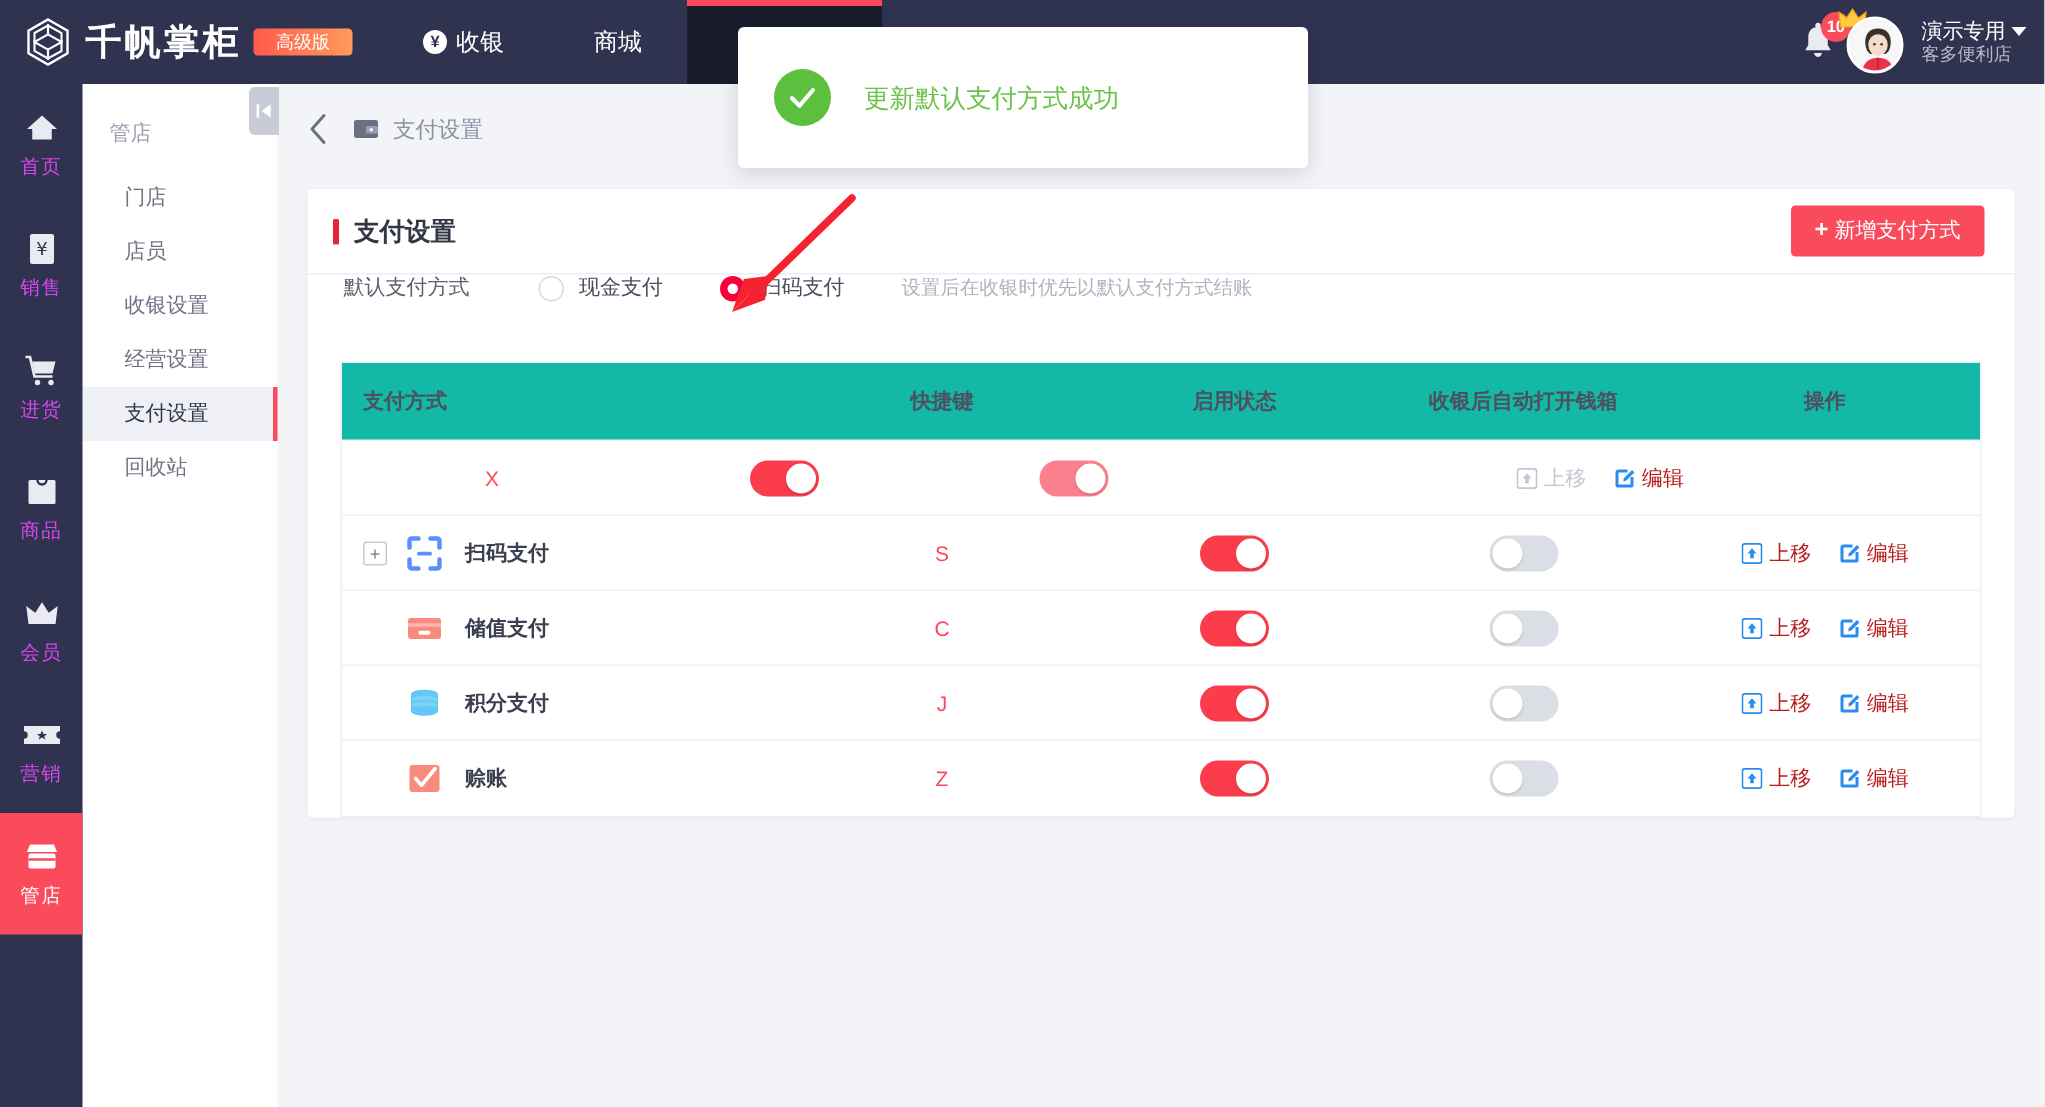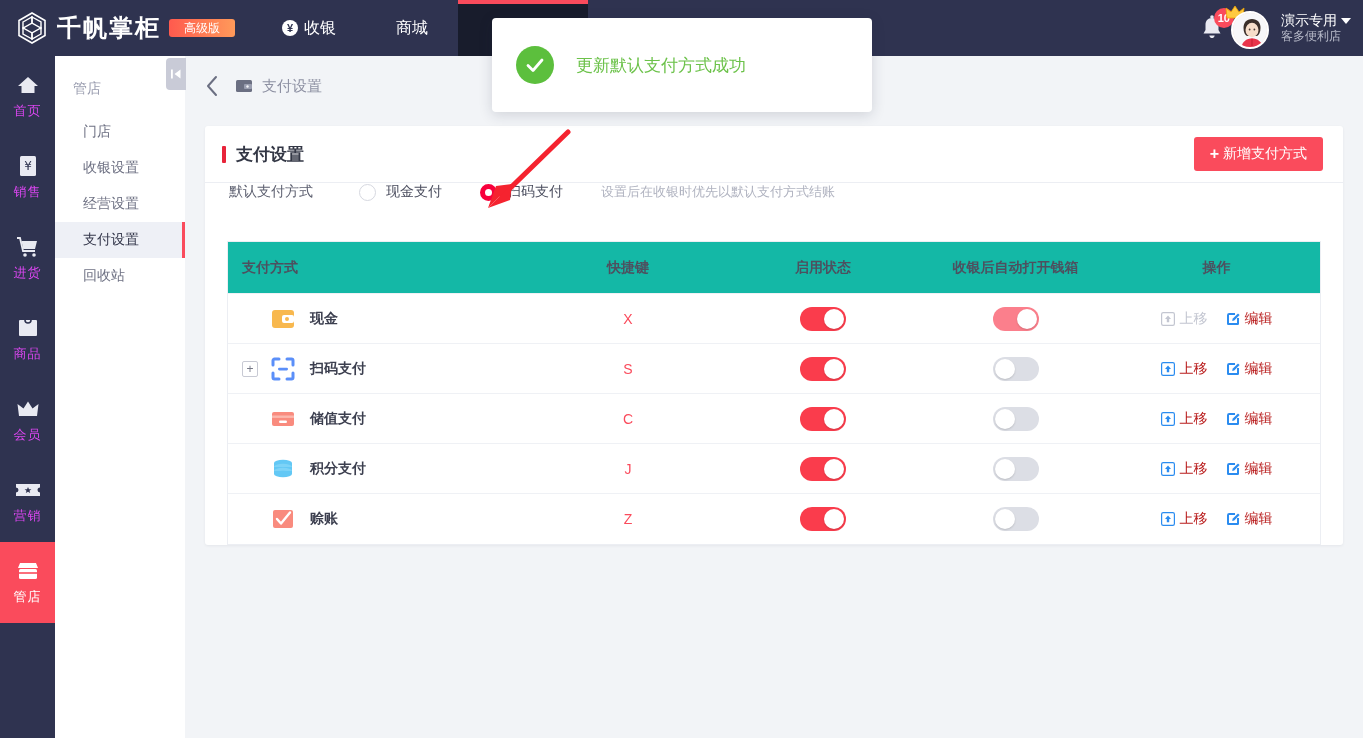--- a/index.html
+++ b/index.html
@@ -344,20 +344,23 @@
       <span class="rail-label">管店</span>
     </div>
   </div>
 
   <div class="submenu">
     <div class="submenu-title">管店</div>
     <div class="submenu-item">
         <span>门店</span>
       </div>
     <div class="submenu-item">
+        <span>店员</span>
+      </div>
+    <div class="submenu-item">
         <span>收银设置</span>
       </div>
     <div class="submenu-item">
         <span>经营设置</span>
       </div>
     <div class="submenu-item active">
         <span>支付设置</span>
       </div>
     <div class="submenu-item">
         <span>回收站</span>
@@ -414,31 +417,20 @@
       <div class="tbl">
         <div class="tbl-row tbl-head">
           <div class="c c-method">支付方式</div>
           <div class="c c-key">快捷键</div>
           <div class="c c-state">启用状态</div>
           <div class="c c-drawer">收银后自动打开钱箱</div>
           <div class="c c-act">操作</div>
         </div>
 
         <div class="tbl-row">
-          <div class="c c-method">
-            <span class="expander hidden">+</span>
-            <span class="m-icon">
-              <svg width="26" height="26" viewBox="0 0 26 26">
-                <rect x="2" y="4" width="22" height="18" rx="3" fill="#f8b84e"></rect>
-                <rect x="12" y="9" width="12" height="8" rx="2" fill="#fff"></rect>
-                <circle cx="17" cy="13" r="2" fill="#f8b84e"></circle>
-              </svg>
-            </span>
-            <span class="m-name">现金</span>
-          </div>
           <div class="c c-key">
               <span class="key-txt">X</span>
             </div>
           <div class="c c-state">
             <span class="switch on">
                 <span class="knob"></span>
               </span>
           </div>
           <div class="c c-drawer">
             <span class="switch on muted">

